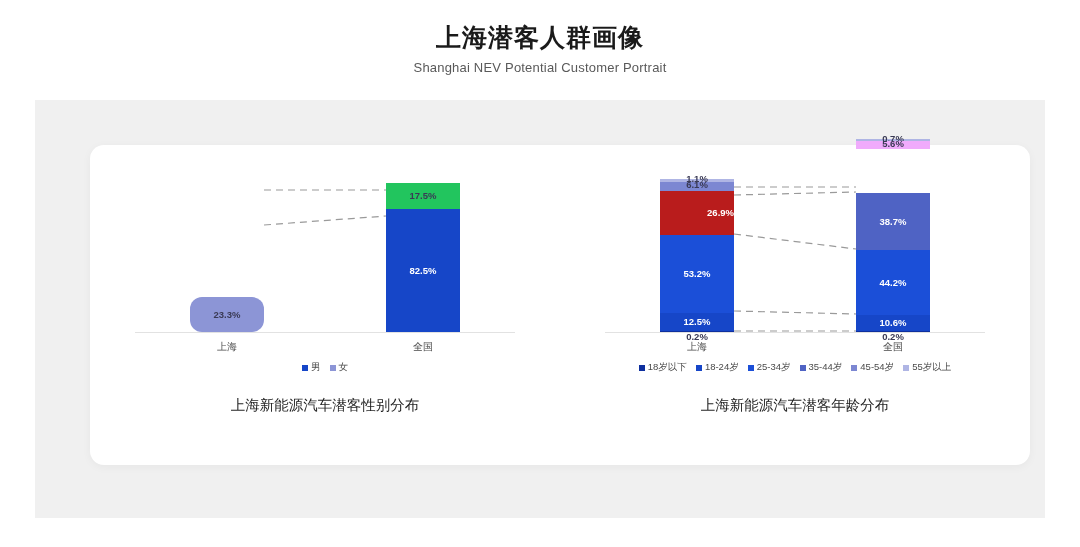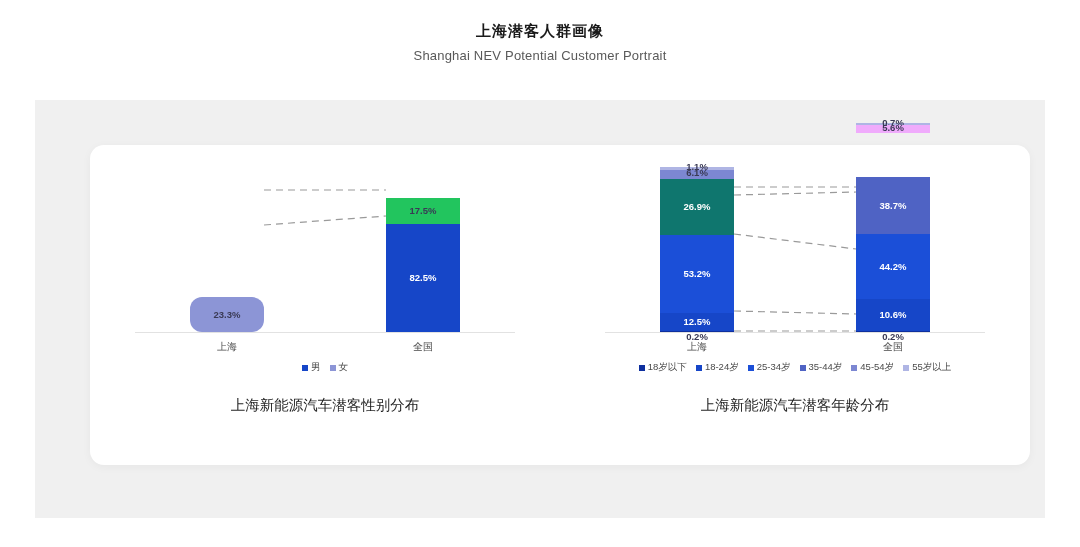--- a/index.html
+++ b/index.html
@@ -15,21 +15,21 @@
     position: relative;
   }
 
   
   .header {
     width: 100%;
     padding-top: 22px;
     text-align: center;
   }
   .header-title {
-    font-size: 15px;
+    font-size: 25px;
     font-weight: bold;
     color: #1a1a1a;
     letter-spacing: 1px;
     line-height: 1.25;
   }
   .header-subtitle {
     font-size: 13px;
     color: #595959;
     margin-top: 7px;
     letter-spacing: 0.2px;
@@ -199,21 +199,21 @@
           <div class="bar left">
             <div class="seg" style="height:35px;background:#8C95D6;border-radius:12px;">
               <span class="seg-label dark">23.3%</span>
             </div>
           </div>
 
           <div class="bar right">
             <div class="seg" style="height:26px;background:#22c55e;">
               <span class="seg-label dark">17.5%</span>
             </div>
-            <div class="seg" style="height:108px;background:#1646C8;">
+            <div class="seg" style="height:123px;background:#1646C8;">
               <span class="seg-label light">82.5%</span>
             </div>
           </div>
 
           <div class="tick left">上海</div>
           <div class="tick right">全国</div>
         </div>
 
         <div class="legend">
           <span class="legend-item">
@@ -241,21 +241,21 @@
             <line x1="129" y1="148" x2="251" y2="148" stroke="#9A9A9A" stroke-width="1.2" stroke-dasharray="7 5"></line>
           </svg>
 
           <div class="bar left">
             <div class="seg tiny" style="height:3px;background:#AFB5E4;">
               <span class="seg-label dark" style="top:-5px;">1.1%</span>
             </div>
             <div class="seg tiny" style="height:9px;background:#7C87D2;">
               <span class="seg-label dark" style="top:-2px;">6.1%</span>
             </div>
-            <div class="seg" style="height:56px;background:#0f766e;">
+            <div class="seg" style="height:44px;background:#b91c1c;justify-content:flex-end;">
               <span class="seg-label light">26.9%</span>
             </div>
             <div class="seg" style="height:78px;background:#1B4FD8;">
               <span class="seg-label light">53.2%</span>
             </div>
             <div class="seg" style="height:18px;background:#1646C8;">
               <span class="seg-label light">12.5%</span>
             </div>
             <div class="seg tiny" style="height:1px;background:#0E2F9E;">
               <span class="seg-label dark" style="top:1px;">0.2%</span>
@@ -268,21 +268,21 @@
             </div>
             <div class="seg tiny" style="height:8px;background:#f0abfc;">
               <span class="seg-label dark" style="top:-2px;">5.6%</span>
             </div>
             <div class="seg" style="height:57px;background:#4F63C4;margin-top:44px;">
               <span class="seg-label light">38.7%</span>
             </div>
             <div class="seg" style="height:65px;background:#1B4FD8;">
               <span class="seg-label light">44.2%</span>
             </div>
-            <div class="seg" style="height:32px;background:#1646C8;">
+            <div class="seg" style="height:16px;background:#1646C8;">
               <span class="seg-label light">10.6%</span>
             </div>
             <div class="seg tiny" style="height:1px;background:#0E2F9E;">
               <span class="seg-label dark" style="top:1px;">0.2%</span>
             </div>
           </div>
 
           <div class="tick left">上海</div>
           <div class="tick right">全国</div>
         </div>

